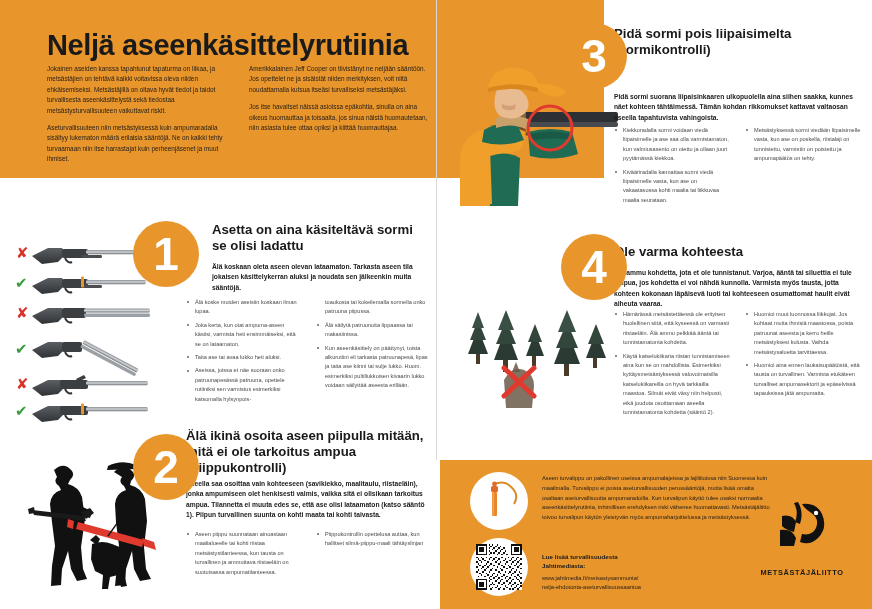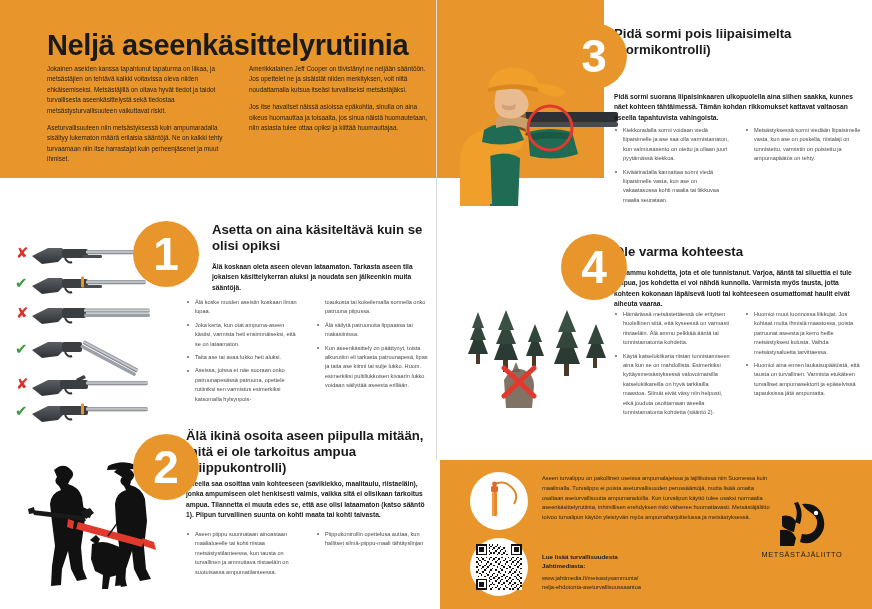--- a/index.html
+++ b/index.html
@@ -36,21 +36,21 @@
      background:#8c8c8c;border-radius:0;}
   .r-cols li.cont{padding-left:9px;}
   .r-cols li.cont:before{display:none;}
 
   
   .circ{position:absolute;border-radius:50%;background:#ffffff;}
   .bb-text{position:absolute;font-size:5.7px;line-height:1.72;color:#2b2118;width:230px;}
   .bb-head{position:absolute;font-size:6.2px;font-weight:bold;line-height:1.45;color:#1a1a1a;}
   .bb-url{position:absolute;font-size:5.7px;line-height:1.5;color:#2b2118;}
   .logo-wrap{position:absolute;right:24px;top:500px;width:92px;text-align:center;}
-  .logo-name{font-size:7.4px;font-weight:normal;letter-spacing:.6px;color:#1a1a1a;margin-top:2px;}
+  .logo-name{font-size:7.4px;font-weight:bold;letter-spacing:.6px;color:#1a1a1a;margin-top:20px;}
 
   
   .qr{width:46px;height:46px;display:block;}
 
   svg{display:block;}
   .ill{position:absolute;}
 </style>
 </head>
 <body>
 
@@ -139,21 +139,21 @@
         <rect x="28" y="4" width="28" height="9" rx="2" fill="#3b3f42"></rect>
         <rect x="54" y="5" width="62" height="4.2" rx="1.6" fill="url(#barrel)"></rect>
         <rect x="49" y="1.5" width="3" height="11" rx="1" fill="#e8962c"></rect>
         <path d="M33,13 q3,6 7,4" stroke="#2f3336" stroke-width="2" fill="none"></path>
       </g>
       <text x="5" y="180" font-size="15" font-weight="bold" fill="#3a9a3e" font-family="DejaVu Sans, sans-serif">✔</text>
     </svg>
   </div>
 
   <div class="badge" style="left:133px;top:221px;">1</div>
-  <div class="r-title" style="left:212px;top:222px;width:215px;">Asetta on aina käsiteltävä kuin se  olisi opiksi</div>
+  <div class="r-title" style="left:212px;top:222px;width:215px;">Asetta on aina käsiteltävä sormi se  olisi ladattu</div>
   <div class="r-lead" style="left:212px;top:262px;width:215px;">Älä koskaan oleta aseen olevan lataamaton. Tarkasta aseen tila jokaisen käsittelykerran aluksi ja noudata sen jälkeenkin muita sääntöjä.</div>
   <div class="r-cols" style="left:186px;top:298px;width:246px;">
     <ul style="width:116px;">
       <li>Älä koske muiden aseisiin koskaan ilman lupaa.</li>
       <li>Joka kerta, kun otat ampuma-aseen käsiisi, varmista heti ensimmäiseksi, että se on lataamaton.</li>
       <li>Taita ase tai avaa lukko heti aluksi.</li>
       <li>Aseissa, joissa et näe suoraan onko patruunapesässä patruuna, opettele rutiiniksi sen varmistus esimerkiksi katsomalla hylsynpois-</li>
     </ul>
     <ul style="width:116px;">
       <li class="cont">toaukosta tai kokeilemalla sormella onko patruuna piipussa.</li>

